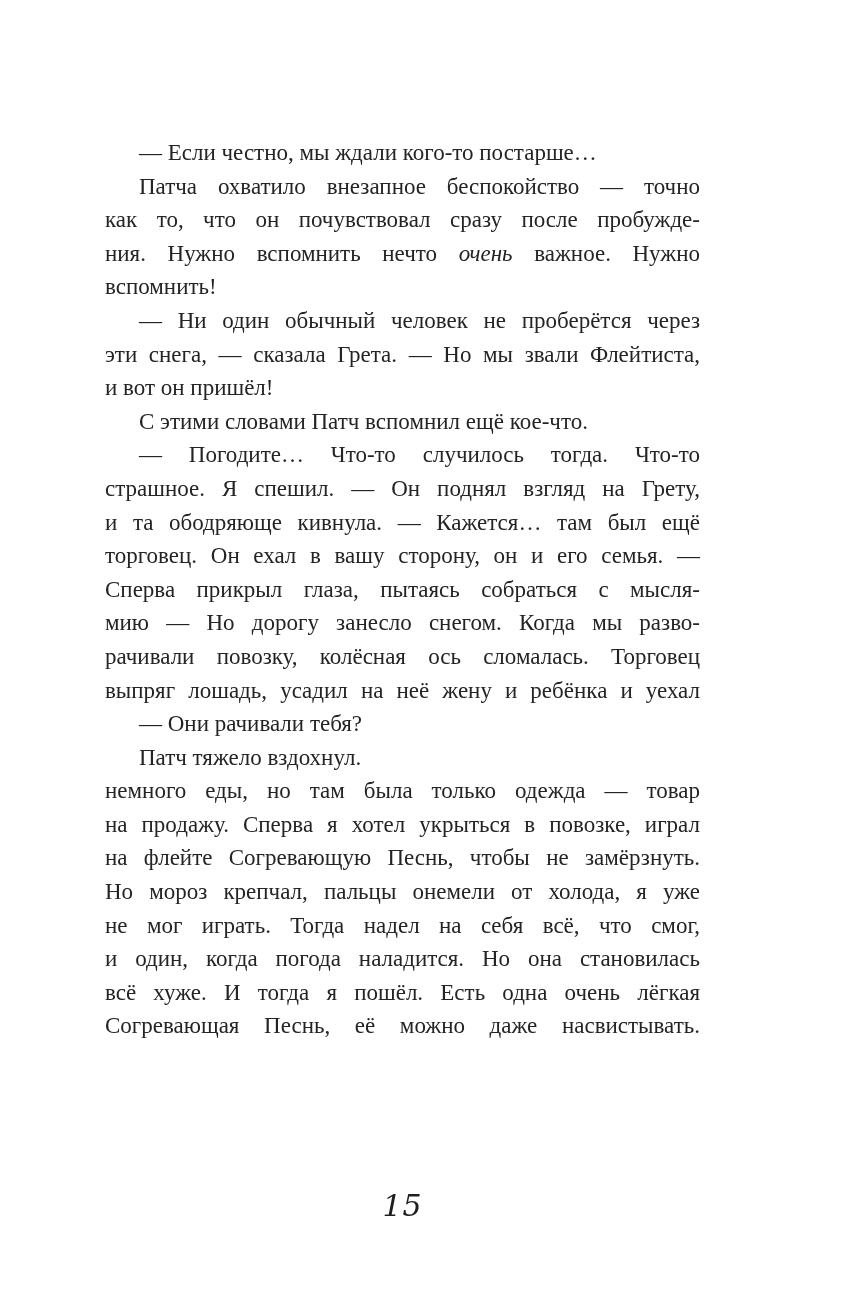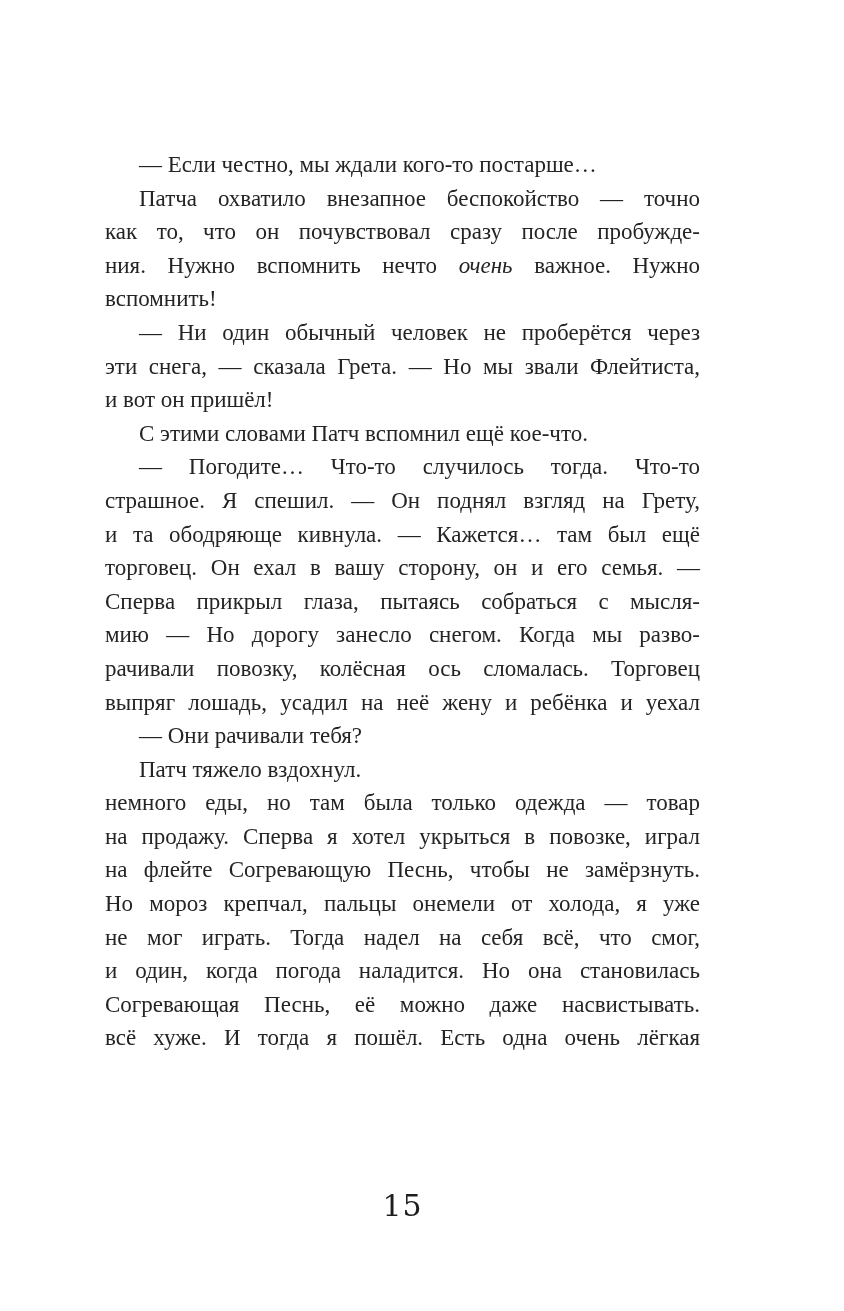--- a/index.html
+++ b/index.html
@@ -10,21 +10,21 @@
     height: 1311px;
     margin: 0 auto;
     background: #ffffff;
     color: #242424;
     font-family: "Liberation Serif", "DejaVu Serif", serif;
     overflow: hidden;
   }
   .text-block {
     position: absolute;
     left: 105px;
-    top: 148px;
+    top: 136px;
     width: 595px;
     font-size: 23px;
     line-height: 33.6px;
   }
   .para { margin: 0; padding: 0; }
   .ln {
     text-align: justify;
     text-align-last: justify;
     text-justify: inter-word;
   }
@@ -34,20 +34,21 @@
     text-align-last: left;
   }
   .em { font-style: italic; }
   .folio {
     position: absolute;
     top: 1188px;
     left: 105px;
     width: 595px;
     text-align: center;
     font-size: 30px;
+    font-style: italic;
     font-family: "DejaVu Serif", "Liberation Serif", serif;
     color: #1e1e1e;
     letter-spacing: 1px;
   }
 </style>
 </head>
 <body>
 
 <div class="page">
   <main class="text-block">
@@ -92,20 +93,20 @@
       <div class="ln first end">Патч тяжело вздохнул.</div>
     </div>
 
     <div class="para">
       <div class="ln">немного еды, но там была только одежда — товар</div>
       <div class="ln">на продажу. Сперва я хотел укрыться в повозке, играл</div>
       <div class="ln">на флейте Согревающую Песнь, чтобы не замёрзнуть.</div>
       <div class="ln">Но мороз крепчал, пальцы онемели от холода, я уже</div>
       <div class="ln">не мог играть. Тогда надел на себя всё, что смог,</div>
       <div class="ln">и один, когда погода наладится. Но она становилась</div>
+      <div class="ln">всё хуже. И тогда я пошёл. Есть одна очень лёгкая</div>
       <div class="ln">Согревающая Песнь, её можно даже насвистывать.</div>
-      <div class="ln">всё хуже. И тогда я пошёл. Есть одна очень лёгкая</div>
     </div>
 
   </main>
 
   <div class="folio">15</div>
 </div>
 
 </body></html>

